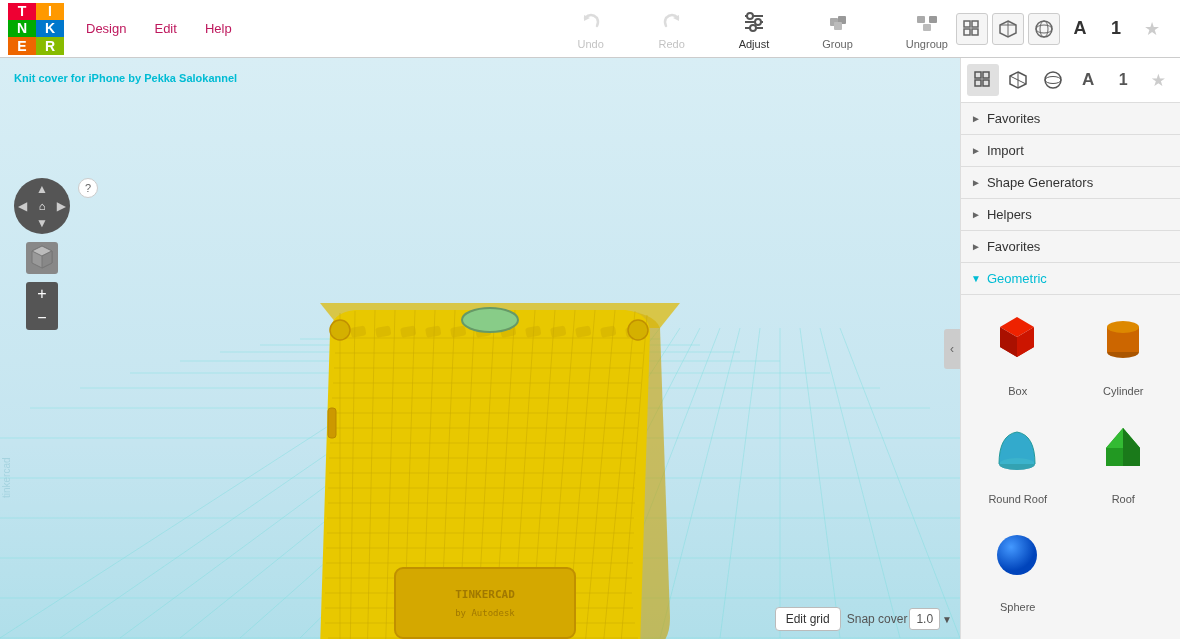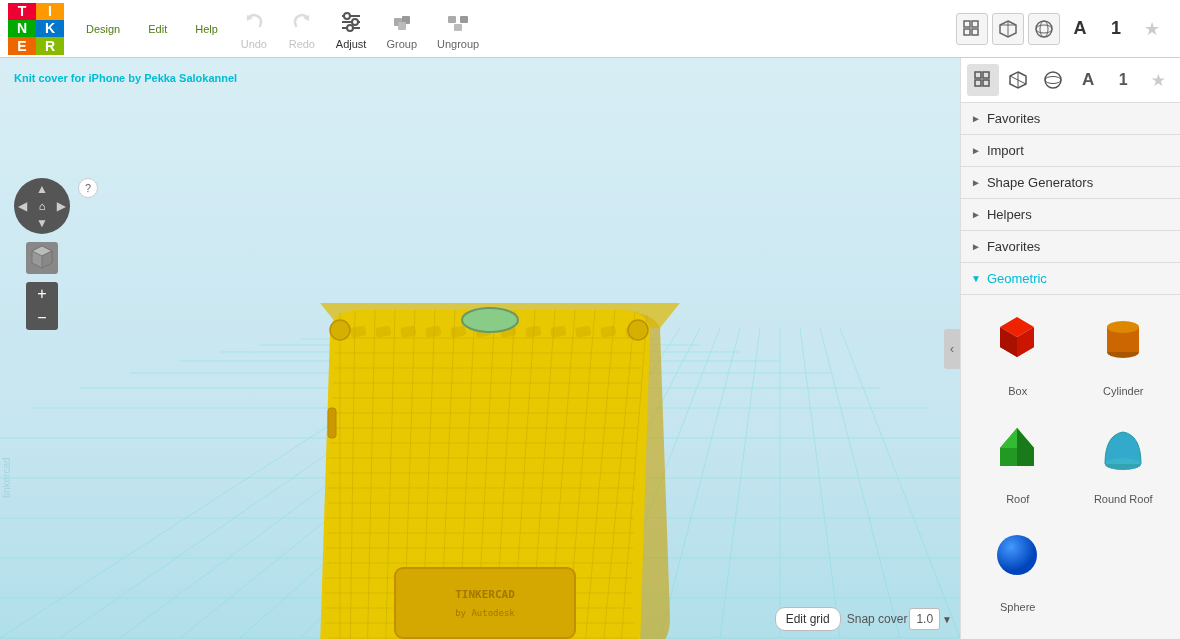--- a/index.html
+++ b/index.html
@@ -16,24 +16,24 @@
     }
     .logo-cell { display: flex; align-items: center; justify-content: center; font-weight: bold; font-size: 14px; color: #fff; }
     .logo-t1 { background: #e03; grid-column: 1; grid-row: 1; }
     .logo-i  { background: #f80; grid-column: 2; grid-row: 1; }
     .logo-n  { background: #0a0; grid-column: 1; grid-row: 2; }
     .logo-k  { background: #07c; grid-column: 2; grid-row: 2; }
     .logo-e  { background: #e60; grid-column: 1; grid-row: 3; }
     .logo-r  { background: #8b0; grid-column: 2; grid-row: 3; }
 
     #nav-menu { display: flex; align-items: center; gap: 0; }
-    .nav-item { padding: 18px 14px; cursor: pointer; font-size: 11px; color: #4d7c0f; }
+    .nav-item { padding: 18px 14px; cursor: pointer; font-size: 13px; color: #be185d; }
 
     #toolbar-center {
-      flex: 1; display: flex; align-items: center; justify-content: flex-start; gap: 4px;
+      flex: 1; display: flex; align-items: center; justify-content: flex-end; gap: 37px;
     }
     .toolbar-btn {
       display: flex; flex-direction: column; align-items: center; gap: 2px;
       cursor: pointer; color: #666; font-size: 11px; padding: 4px 8px;
       border: none; background: none;
     }
     .toolbar-btn .icon-svg { width: 28px; height: 28px; }
     .toolbar-btn.disabled { opacity: 0.4; cursor: default; }
     .toolbar-btn.active { color: #333; }
 
@@ -89,21 +89,21 @@
       cursor: pointer; font-size: 16px; border: none;
     }
     .zoom-btn:first-child { border-radius: 3px 3px 0 0; }
     .zoom-btn:last-child { border-radius: 0 0 3px 3px; }
 
     
     #canvas-bottom {
       position: absolute; bottom: 8px; right: 8px; display: flex; align-items: center; gap: 6px; z-index: 10;
     }
     .canvas-btn {
-      background: #fff; border: 1px solid #bbb; padding: 4px 10px; border-radius: 10px; cursor: pointer;
+      background: #fff; border: 1px solid #bbb; padding: 4px 10px; border-radius: 4px; cursor: pointer;
       font-size: 12px; color: #333; text-align: center;
     }
     #snap-grid { display: flex; align-items: center; gap: 2px; font-size: 12px; color: #555; }
     #snap-value { background: #fff; border: 1px solid #bbb; padding: 3px 6px; border-radius: 3px; }
     #snap-arrow { font-size: 10px; color: #555; }
 
     
     #collapse-btn {
       position: absolute; right: 0; top: 50%; transform: translateY(-50%);
       width: 16px; height: 40px; background: #ccc; display: flex; align-items: center; justify-content: center;
@@ -504,38 +504,38 @@
             <ellipse cx="27" cy="15" rx="16" ry="6" fill="#dd8800"></ellipse>
           </svg>
         </div>
         <span class="shape-label">Cylinder</span>
       </div>
 
 
       <div class="shape-item">
         <div class="shape-visual">
           <svg width="55" height="55" viewBox="0 0 55 55">
-            <polygon points="27,8 44,28 44,46 10,46 10,28" fill="#229922"></polygon>
-            <polygon points="27,8 44,28 10,28" fill="#33bb33"></polygon>
-            <polygon points="27,8 44,28 44,46 27,46" fill="#1a7a1a"></polygon>
-          </svg>
-        </div>
-        <span class="shape-label">Roof</span>
-      </div>
-
-      <div class="shape-item">
-        <div class="shape-visual">
-          <svg width="55" height="55" viewBox="0 0 55 55">
             <ellipse cx="27" cy="44" rx="18" ry="6" fill="#228899"></ellipse>
             <path d="M 9 44 Q 9 15 27 12 Q 45 15 45 44 Z" fill="#33aacc"></path>
             <ellipse cx="27" cy="44" rx="18" ry="6" fill="#44bbcc" opacity="0.5"></ellipse>
             <path d="M 9 44 Q 9 15 27 12 Q 45 15 45 44" fill="none" stroke="#22999a" stroke-width="1"></path>
           </svg>
         </div>
         <span class="shape-label">Round Roof</span>
+      </div>
+
+      <div class="shape-item">
+        <div class="shape-visual">
+          <svg width="55" height="55" viewBox="0 0 55 55">
+            <polygon points="27,8 44,28 44,46 10,46 10,28" fill="#229922"></polygon>
+            <polygon points="27,8 44,28 10,28" fill="#33bb33"></polygon>
+            <polygon points="27,8 44,28 44,46 27,46" fill="#1a7a1a"></polygon>
+          </svg>
+        </div>
+        <span class="shape-label">Roof</span>
       </div>
 
       <div class="shape-item">
         <div class="shape-visual">
           <svg width="55" height="55" viewBox="0 0 55 55">
             <defs>
               <radialGradient id="sphereGrad" cx="35%" cy="30%" r="60%">
                 <stop offset="0%" stop-color="#4499ff"></stop>
                 <stop offset="100%" stop-color="#0044bb"></stop>
               </radialGradient>

